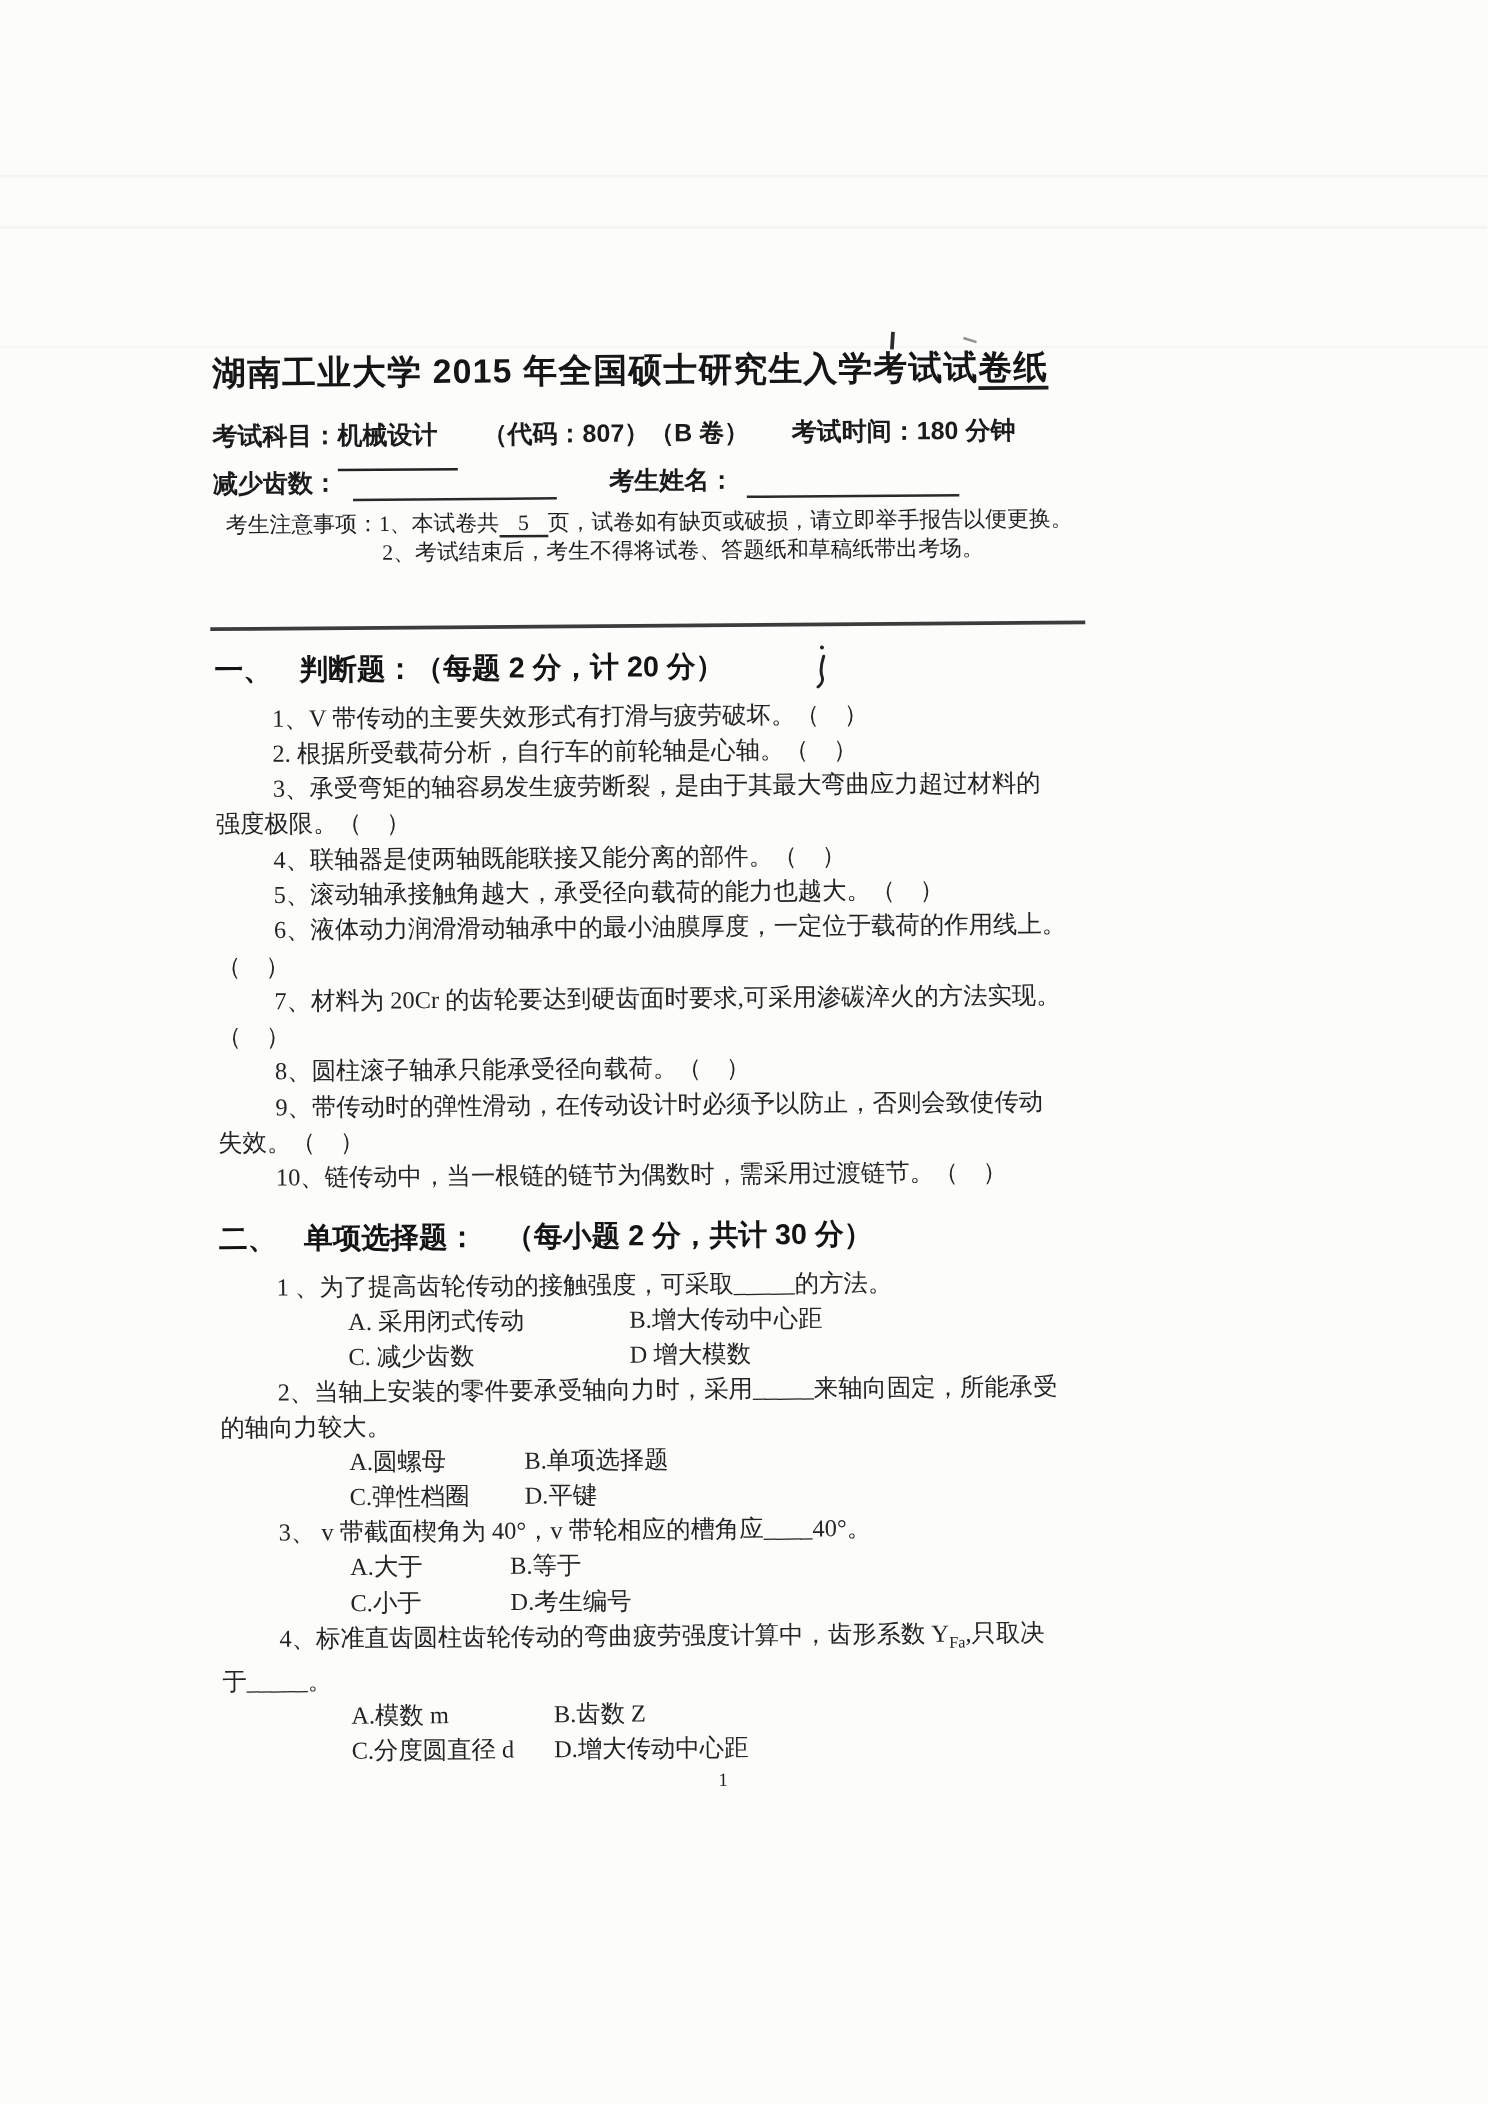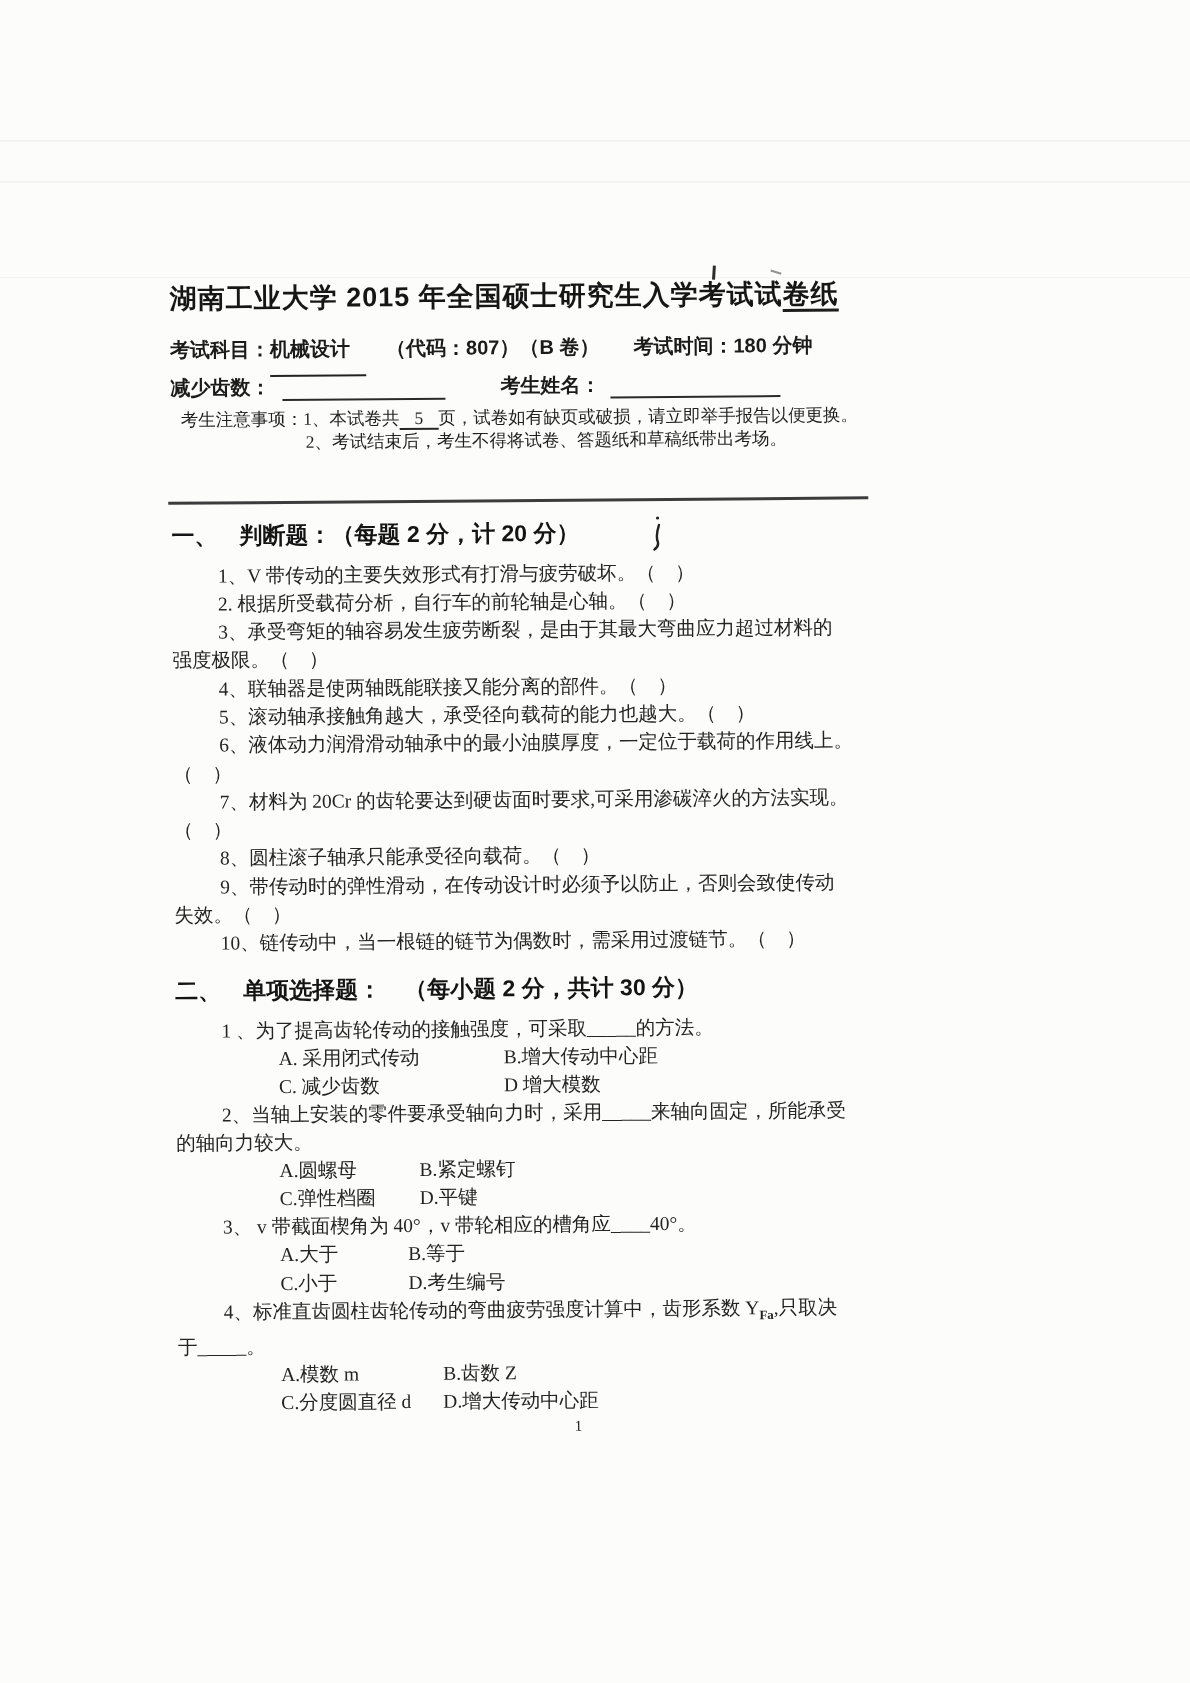--- a/index.html
+++ b/index.html
@@ -29,21 +29,21 @@
   .tick{position:absolute;left:543px;top:-12px;width:3px;height:14px;background:#2c2c2c;transform:rotate(4deg);}
   .dash{position:absolute;left:601px;top:-6px;width:11px;height:2px;background:#4a4a4a;transform:rotate(18deg);opacity:.6;}
   .row{white-space:nowrap;font-family:"Liberation Sans","DejaVu Sans",sans-serif;font-weight:bold;color:#1b1b1b;}
   .subject{margin-top:21px;font-size:20px;line-height:27px;}
   .subject .uval{border-bottom:2px solid #222;padding-right:16px;padding-bottom:15px;}
   .subject .code{margin-left:20px;}
   .subject .time{margin-left:34px;}
   .cand{margin-top:11px;font-size:20px;line-height:27px;}
   .blank{display:inline-block;border-bottom:2px solid #2a2a2a;height:20px;vertical-align:bottom;}
   .blank-id{width:163px;margin-left:12px;}
-  .name-label{margin-left:55px;}
+  .name-label{margin-left:42px;}
   .blank-name{width:170px;margin-left:10px;}
   .notice1{margin-top:7px;margin-left:10px;font-size:17.5px;line-height:22px;white-space:nowrap;color:#1f1f1f;}
   .notice2{margin-top:0;padding-left:135px;font-size:17.5px;line-height:22px;white-space:nowrap;color:#1f1f1f;}
   .numblank{display:inline-block;border-bottom:2px solid #262626;padding:0 15px;line-height:19px;}
   .rule{margin:48px 0 0 -3px;width:700px;height:2.5px;background:#3c3c3c;border:none;}
   .sec-h{margin-top:14px;font-family:"Liberation Sans","DejaVu Sans",sans-serif;font-weight:bold;
     font-size:23px;line-height:31px;color:#141414;white-space:nowrap;display:flex;align-items:center;}
   .sec-h.h2{margin-top:17px;}
   .sec-num{display:inline-block;width:68px;}
   .mark{margin-left:70px;margin-top:-4px;}
@@ -53,21 +53,21 @@
   .mc{margin-top:11px;}
   .mc .ln{line-height:28.1px;}
   .ln{white-space:nowrap;}
   .ind{padding-left:46px;}
   .opts{padding-left:103px;}
   .c1{display:inline-block;}
   .w1 .c1{width:225px;}
   .w2 .c1{width:140px;}
   .w3 .c1{width:128px;}
   .w4 .c1{width:162px;}
-  sub{font-size:13px;font-weight:bold;}
+  sub{font-size:13px;}
   .pagenum{margin-top:2px;margin-left:385px;width:30px;text-align:center;font-size:15px;line-height:18px;color:#1f1f1f;}
 </style>
 </head>
 <body>
 
 <div class="page">
   <div class="artifact a1"></div>
   <div class="artifact a2"></div>
   <div class="artifact a3"></div>
 
@@ -130,21 +130,21 @@
       <div class="ln opts w1">
         <span class="c1">A. 采用闭式传动</span><span>B.增大传动中心距</span>
       </div>
       <div class="ln opts w1">
         <span class="c1">C. 减少齿数</span><span>D 增大模数</span>
       </div>
 
       <div class="ln ind">2、当轴上安装的零件要承受轴向力时，采用_____来轴向固定，所能承受</div>
       <div class="ln">的轴向力较大。</div>
       <div class="ln opts w2">
-        <span class="c1">A.圆螺母</span><span>B.紧定螺钉</span>
+        <span class="c1">A.圆螺母</span><span>B.单项选择题</span>
       </div>
       <div class="ln opts w2">
         <span class="c1">C.弹性档圈</span><span>D.平键</span>
       </div>
 
       <div class="ln ind">3、 v 带截面楔角为 40°，v 带轮相应的槽角应____40°。</div>
       <div class="ln opts w3">
         <span class="c1">A.大于</span><span>B.等于</span>
       </div>
       <div class="ln opts w3">

